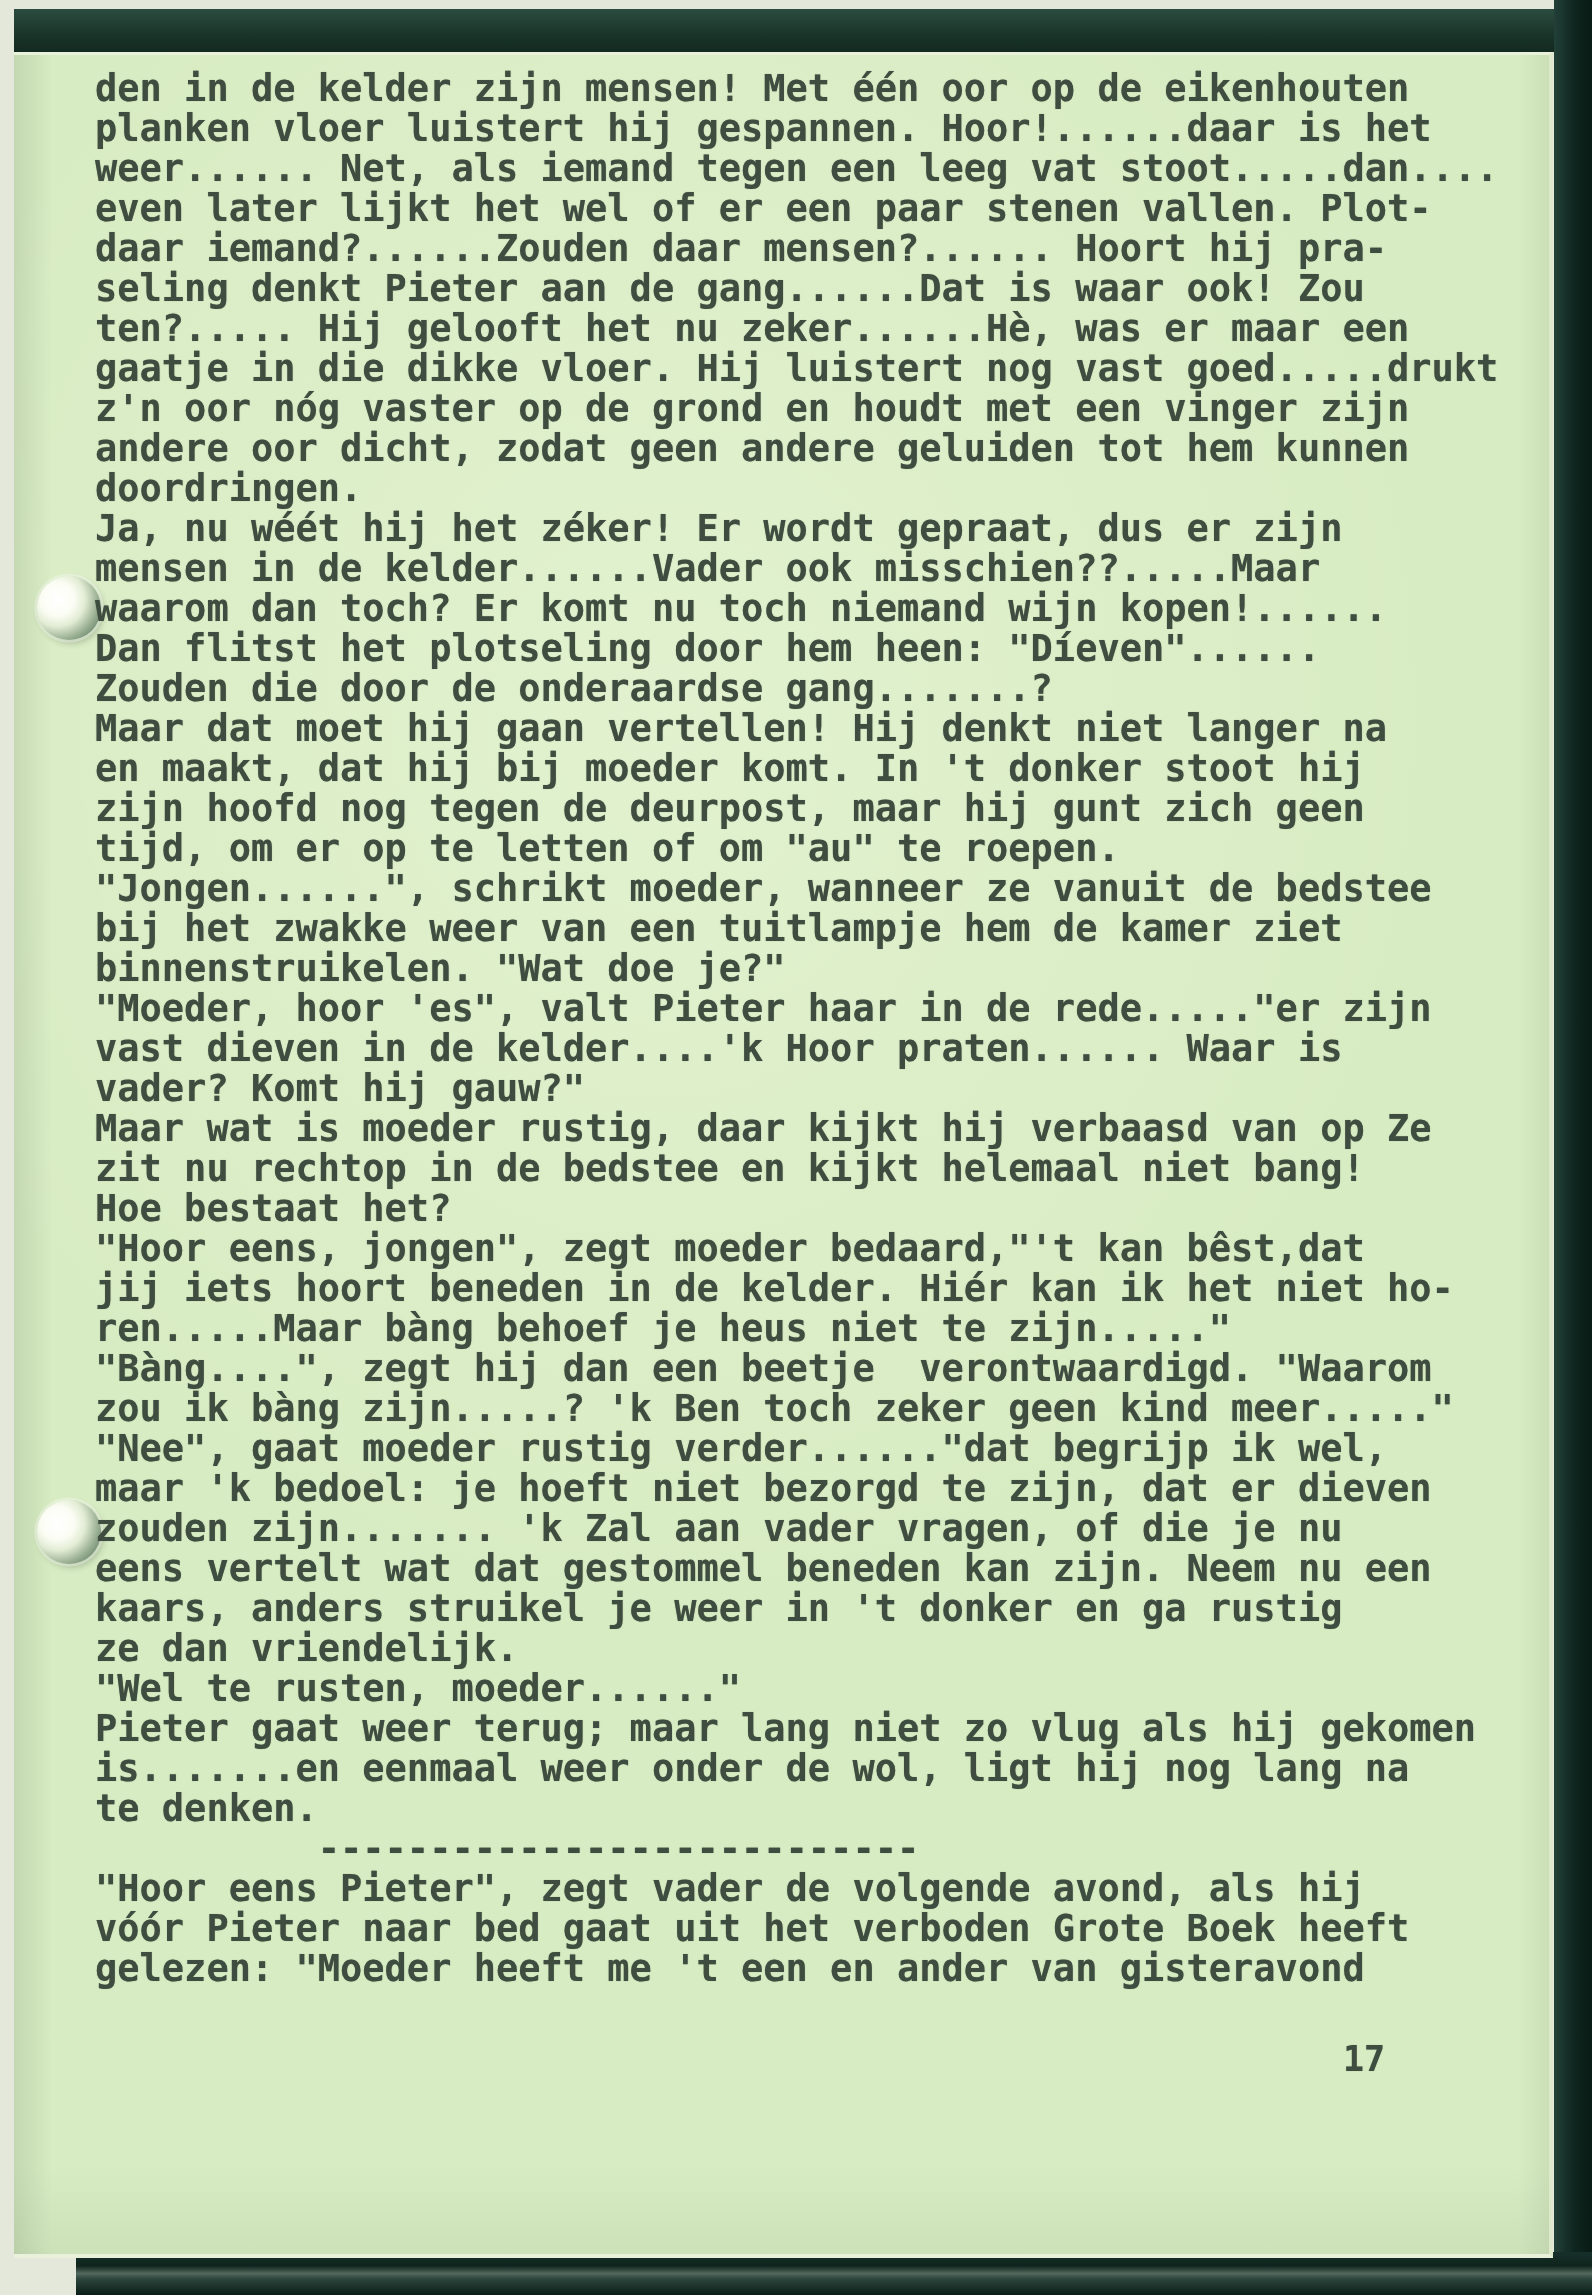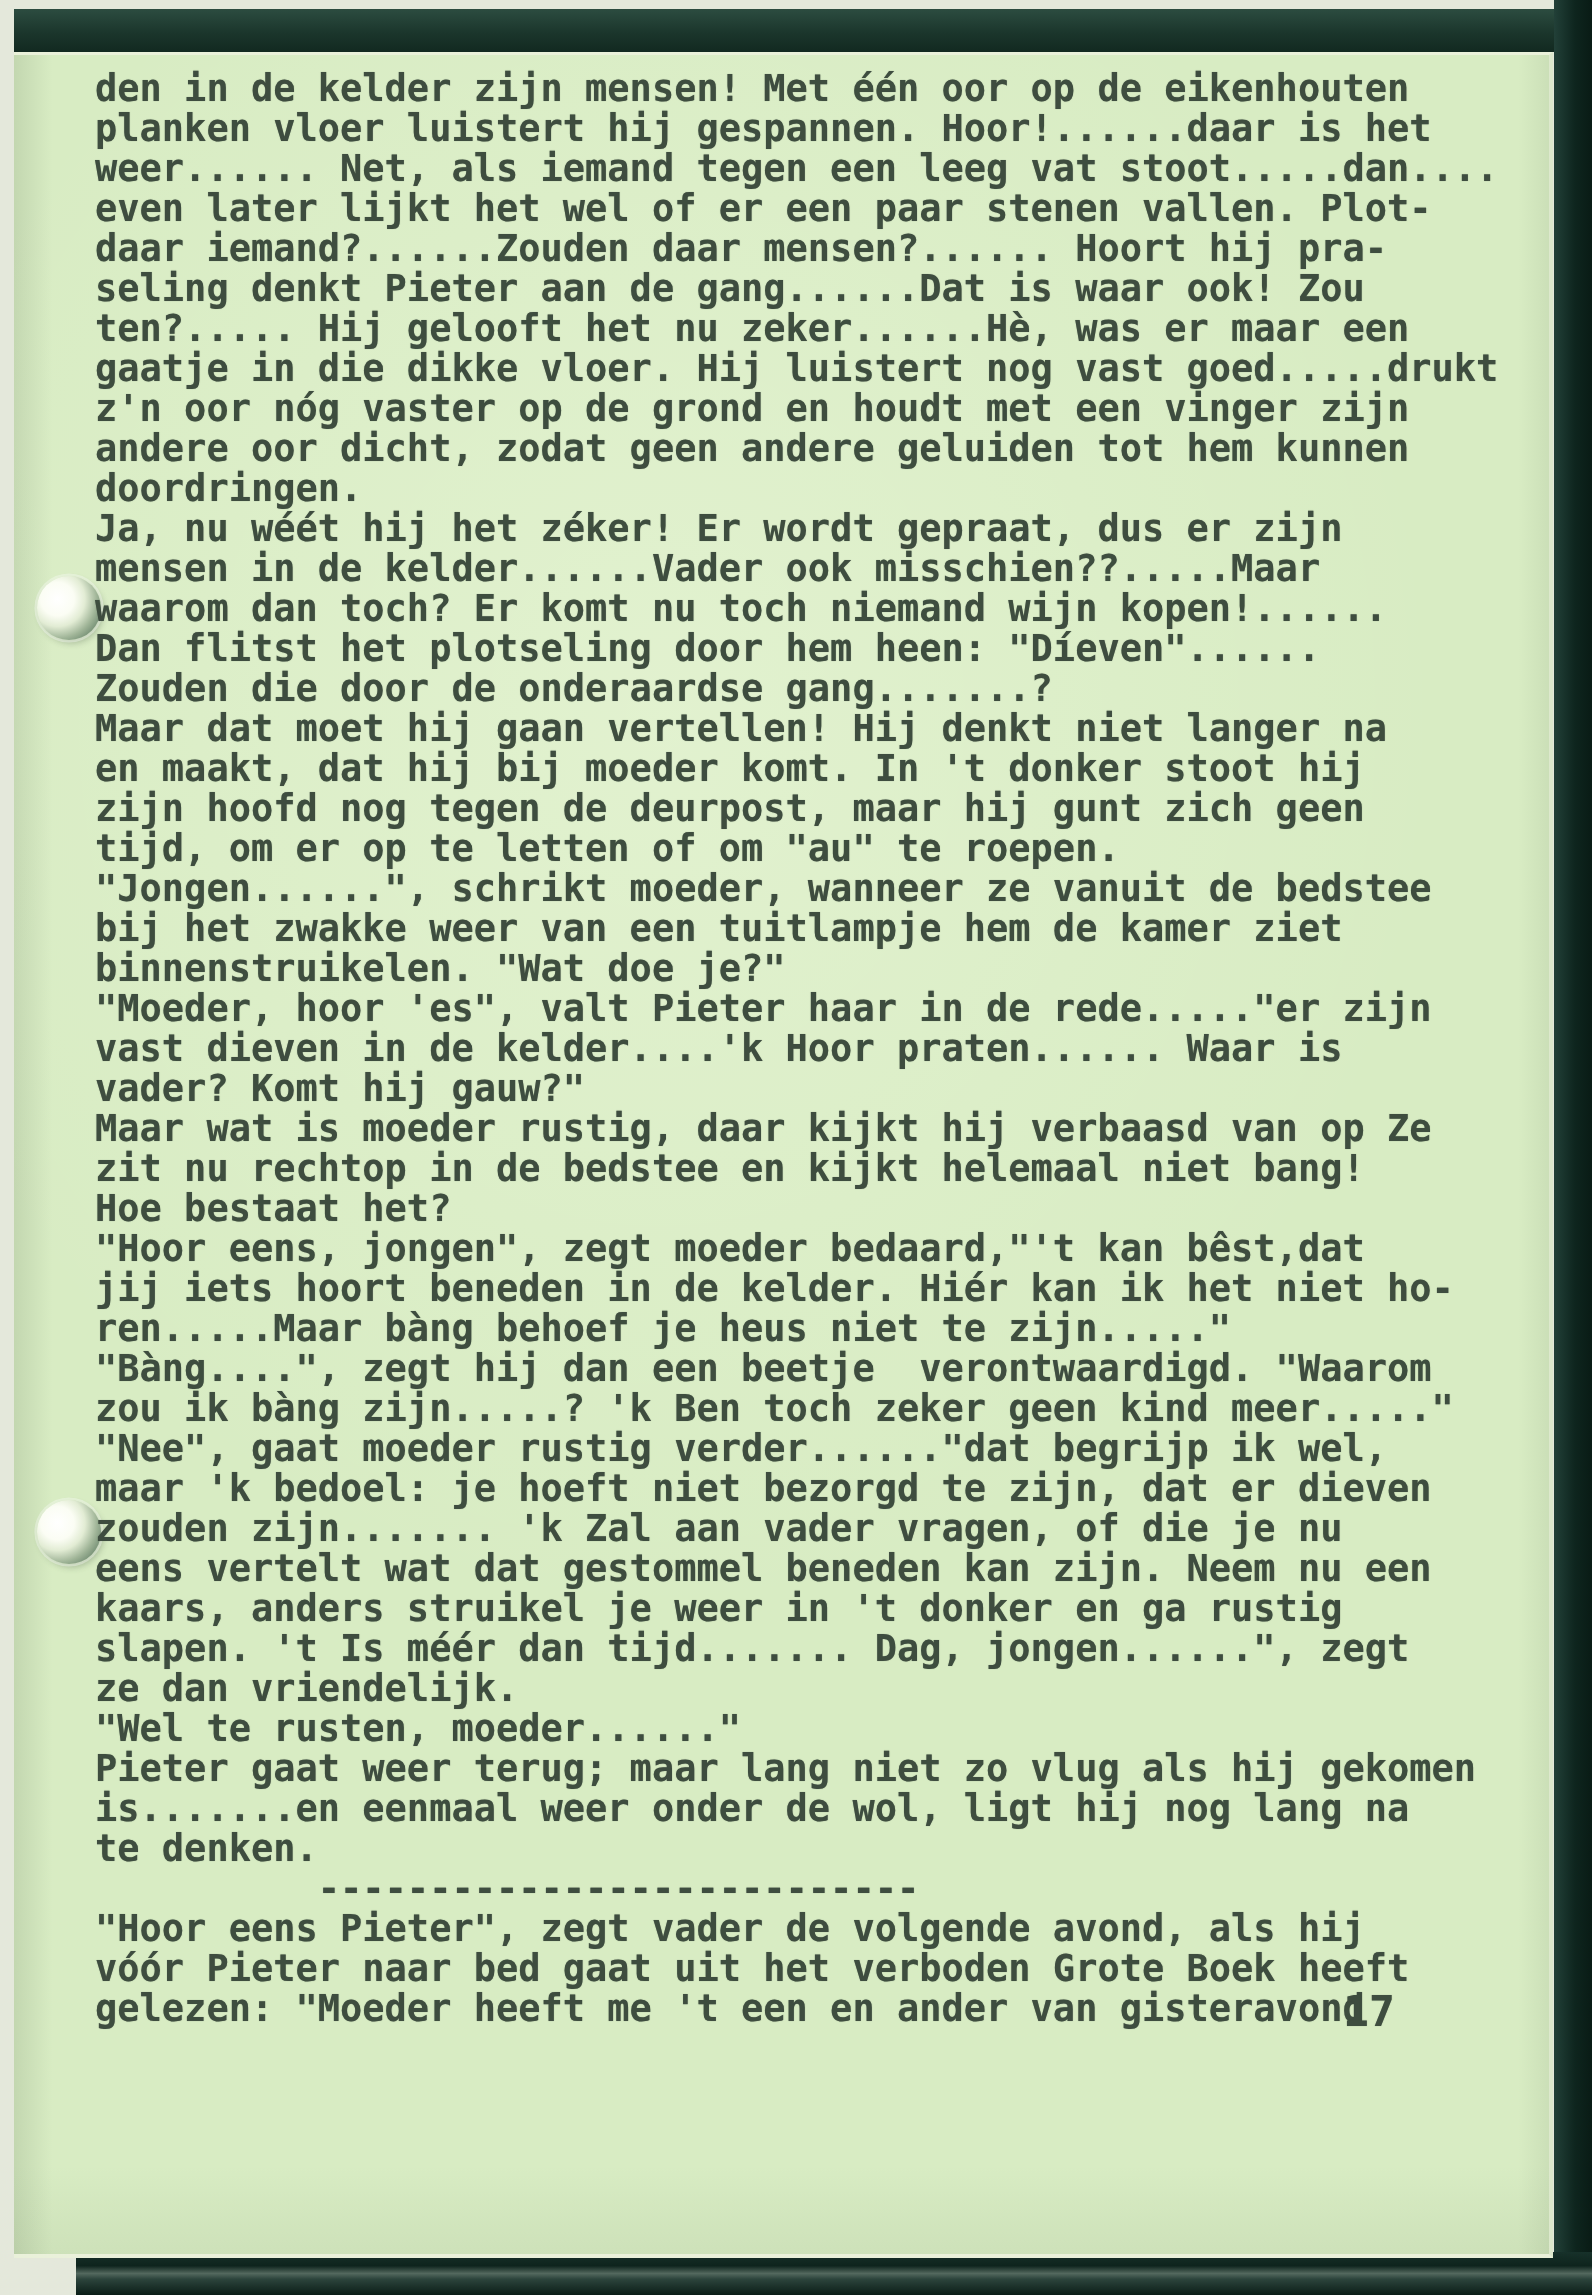--- a/index.html
+++ b/index.html
@@ -52,22 +52,22 @@
   .hole-2{left:23px;top:1445px;}
   
   .text-block{
     position:absolute;left:81px;top:14px;
     font-size:37px;line-height:40px;font-weight:bold;
     color:var(--ink);
     text-shadow:0 0 0.9px rgba(62,77,63,0.55);
   }
   .line{white-space:pre;height:40px;}
   .page-number{
-    position:absolute;left:1329px;top:1931px;
-    font-size:43px;font-weight:bold;color:var(--ink);
+    position:absolute;left:1329px;top:1984px;
+    font-size:35px;font-weight:bold;color:var(--ink);
     text-shadow:0 0 0.9px rgba(62,77,63,0.5);
   }
 </style>
 </head>
 <body>
 
 <div class="scan">
   <div class="cover-top"></div>
   <div class="cover-right"></div>
   <div class="cover-bottom"></div>
@@ -109,21 +109,20 @@
         <div class="line">"Hoor eens, jongen", zegt moeder bedaard,"'t kan bêst,dat</div>
         <div class="line">jij iets hoort beneden in de kelder. Hiér kan ik het niet ho-</div>
         <div class="line">ren.....Maar bàng behoef je heus niet te zijn....."</div>
         <div class="line">"Bàng....", zegt hij dan een beetje  verontwaardigd. "Waarom</div>
         <div class="line">zou ik bàng zijn.....? 'k Ben toch zeker geen kind meer....."</div>
         <div class="line">"Nee", gaat moeder rustig verder......"dat begrijp ik wel,</div>
         <div class="line">maar 'k bedoel: je hoeft niet bezorgd te zijn, dat er dieven</div>
         <div class="line">zouden zijn....... 'k Zal aan vader vragen, of die je nu</div>
         <div class="line">eens vertelt wat dat gestommel beneden kan zijn. Neem nu een</div>
         <div class="line">kaars, anders struikel je weer in 't donker en ga rustig</div>
-        <div class="line">slapen. 't Is méér dan tijd....... Dag, jongen......", zegt</div>
         <div class="line">ze dan vriendelijk.</div>
         <div class="line">"Wel te rusten, moeder......"</div>
         <div class="line">Pieter gaat weer terug; maar lang niet zo vlug als hij gekomen</div>
         <div class="line">is.......en eenmaal weer onder de wol, ligt hij nog lang na</div>
         <div class="line">te denken.</div>
         <div class="line">          ---------------------------</div>
         <div class="line">"Hoor eens Pieter", zegt vader de volgende avond, als hij</div>
         <div class="line">vóór Pieter naar bed gaat uit het verboden Grote Boek heeft</div>
         <div class="line">gelezen: "Moeder heeft me 't een en ander van gisteravond</div>
       </div>

